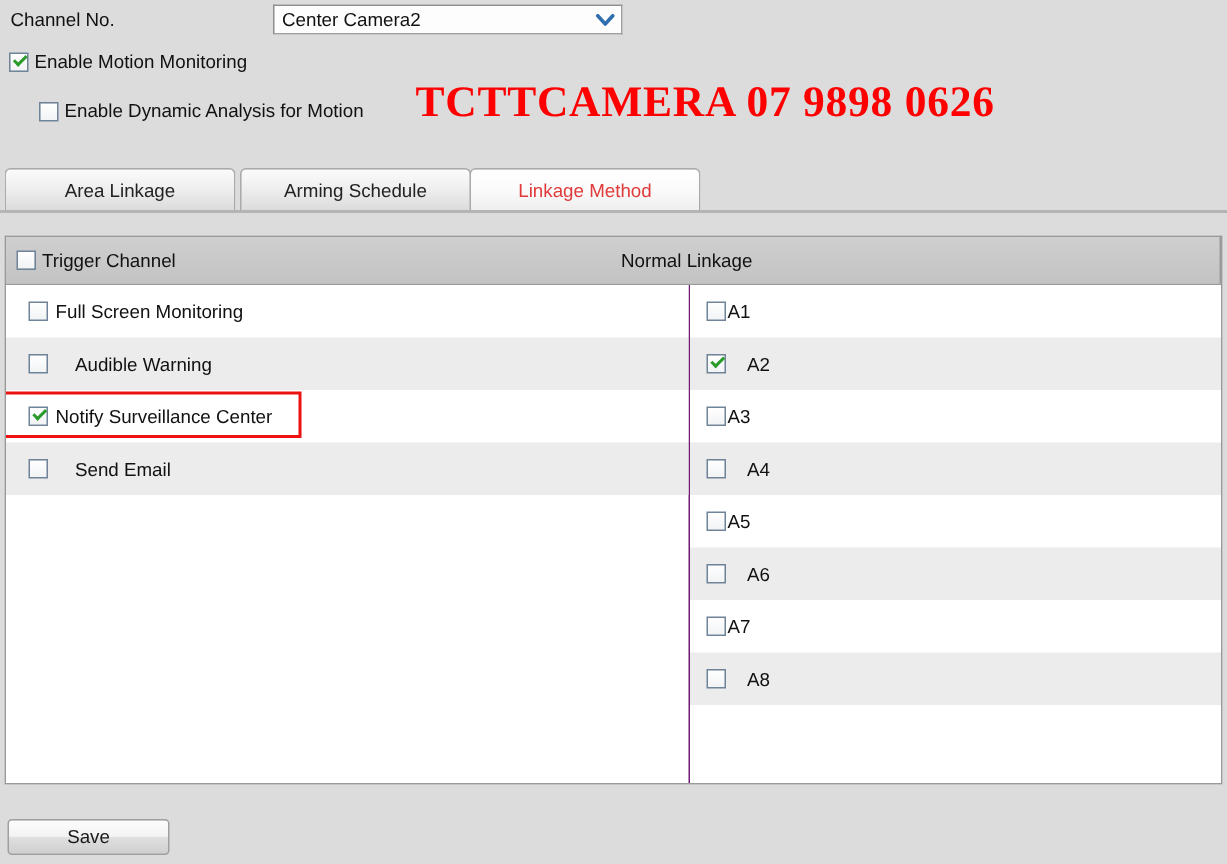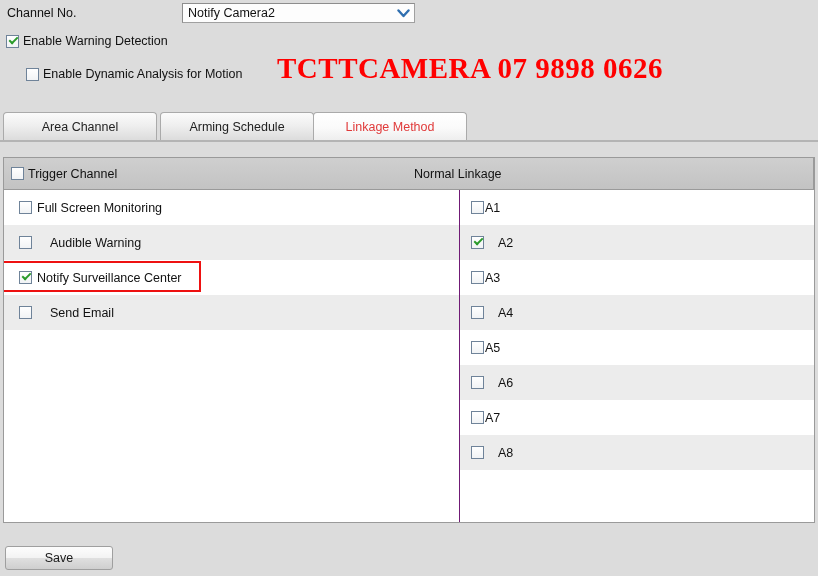--- a/index.html
+++ b/index.html
@@ -249,45 +249,45 @@
   }
 </style>
 </head>
 <body>
 
 <div id="top-form">
 
   <div class="form-row" id="channel-row">
     <div id="channel-label">Channel No.</div>
     <div class="select-wrap">
-      <div class="select-value">Notify Camera2</div>
+      <div class="select-value">Center Camera2</div>
       <div class="select-arrow">
         <svg width="13" height="9" viewBox="0 0 13 9">
           <path d="M1.5 1.5 L6.5 7 L11.5 1.5" fill="none" stroke="#2f6fb0" stroke-width="2.4" stroke-linecap="round" stroke-linejoin="round"></path>
         </svg>
       </div>
     </div>
   </div>
 
   <div class="form-row" id="enable-md-row">
     <span class="cbx checked"></span>
-    <span class="cbx-label">Enable Warning Detection</span>
+    <span class="cbx-label">Enable Motion Monitoring</span>
   </div>
 
   <div class="form-row" id="enable-dyn-row">
     <span class="cbx"></span>
     <span class="cbx-label">Enable Dynamic Analysis for Motion</span>
   </div>
 
 </div>
 
 <div id="watermark">TCTTCAMERA 07 9898 0626</div>
 
 <div id="tabs">
-  <div class="tab" id="tab-0">Area Channel</div>
+  <div class="tab" id="tab-0">Area Linkage</div>
   <div class="tab" id="tab-1">Arming Schedule</div>
   <div class="tab active" id="tab-2">Linkage Method</div>
 </div>
 <div id="tab-underline"></div>
 
 <div id="table-panel">
 
   <div id="table-header">
     <div class="hd-cell right">
       <span class="cbx"></span>

